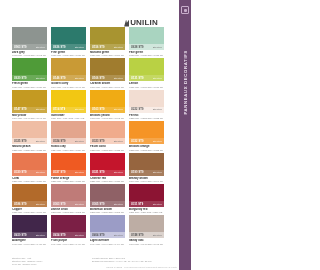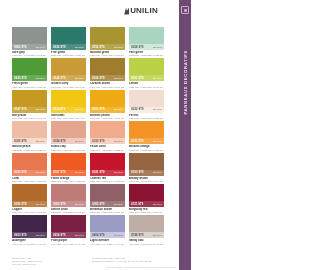--- a/index.html
+++ b/index.html
@@ -46,21 +46,21 @@
     transform:rotate(180deg);
     color:#f0e6f2;
     font-size:4.2px;
     letter-spacing:0.7px;
     font-weight:bold;
     white-space:nowrap;
   }
 
   
   #header {
-    position:absolute; left:0; top:0;
+    position:absolute; left:0; top:12px;
     width:168px; height:24px;
   }
   #logo {
     position:absolute; right:10px; top:7px;
     display:flex; align-items:center; gap:1px;
   }
   #logo-mark {
     width:5px; height:7px;
     background:#4a4a4a;
     clip-path:polygon(0 100%, 40% 0, 55% 45%, 100% 0, 100% 100%);

